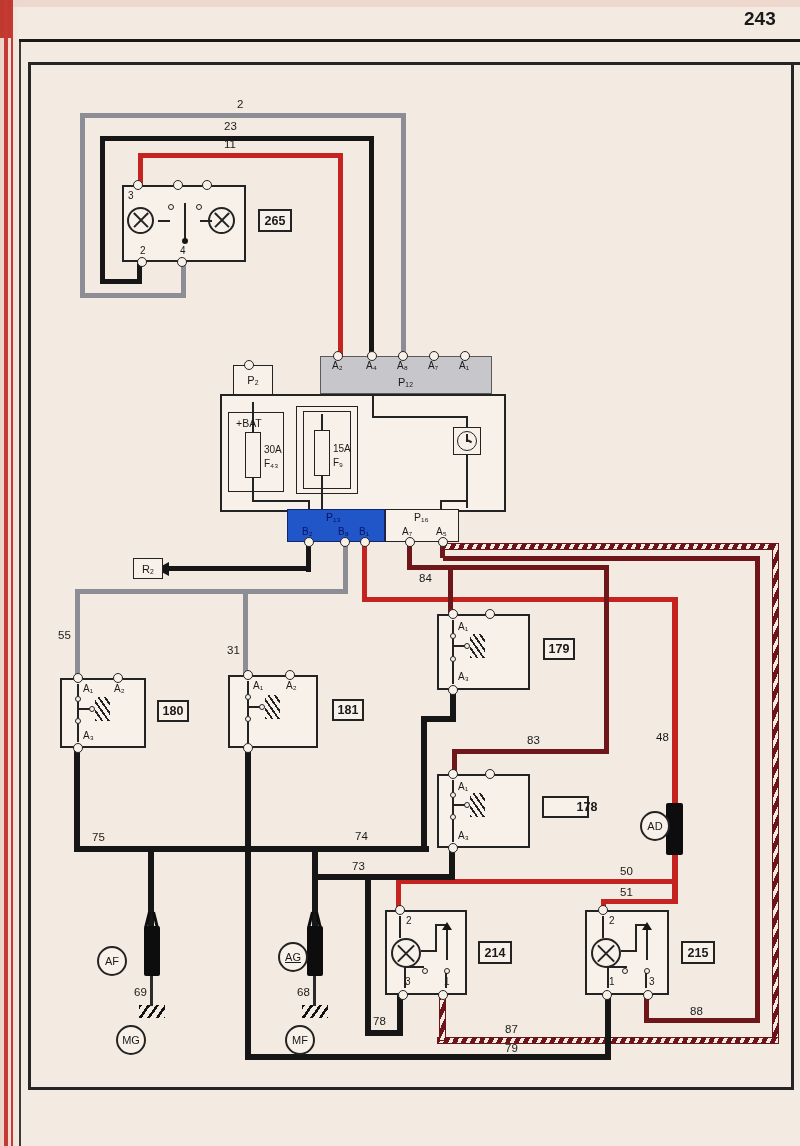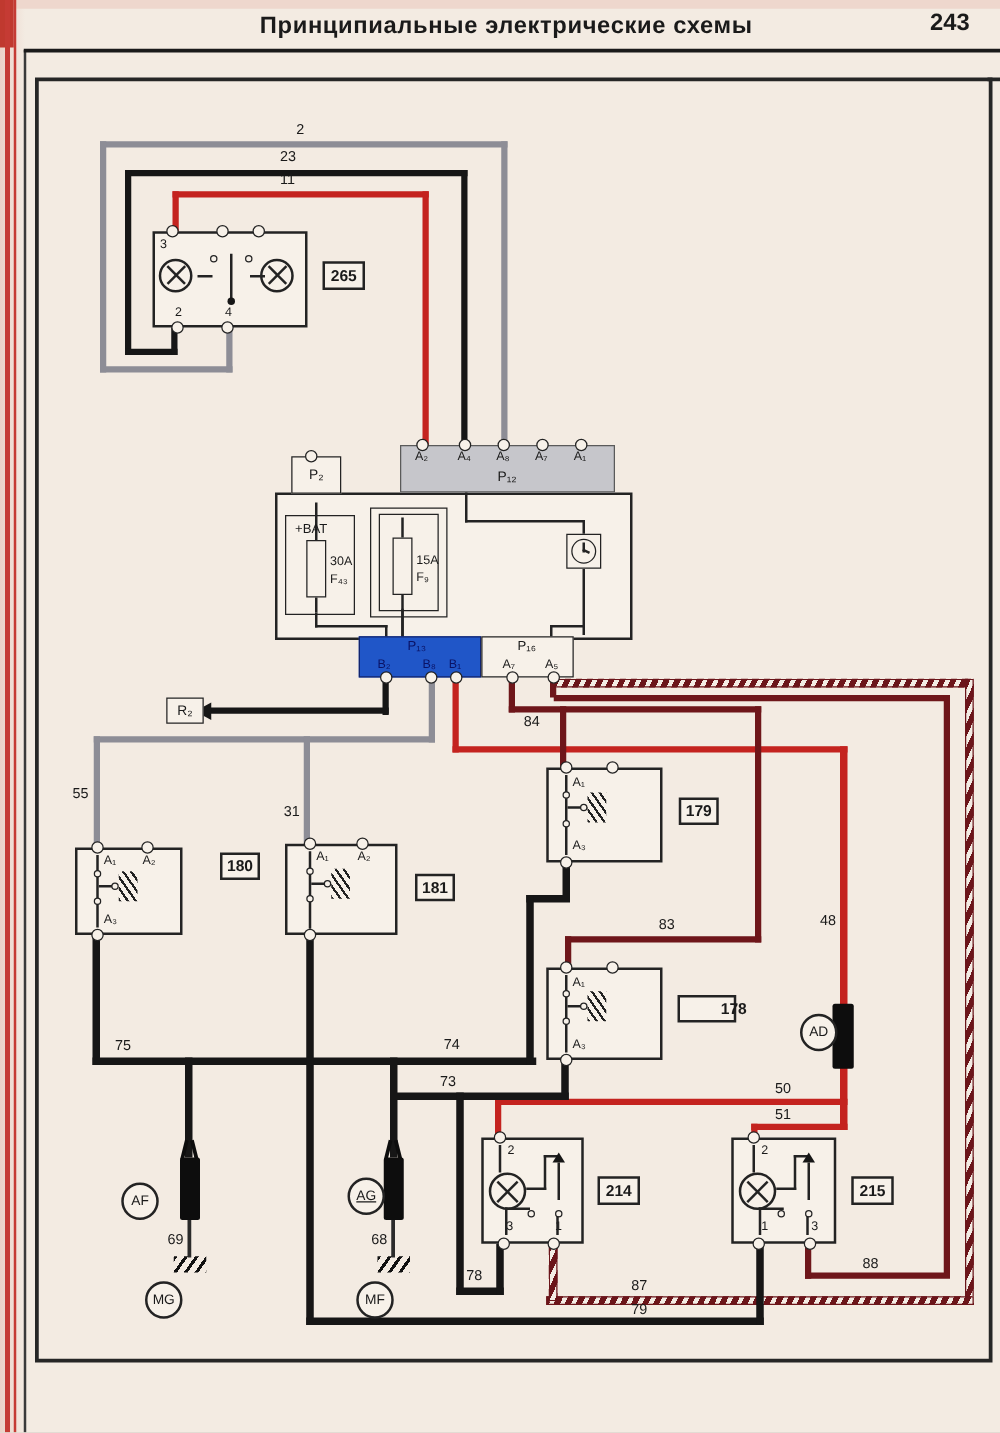--- a/index.html
+++ b/index.html
@@ -53,21 +53,20 @@
 
 <div id="page">
 
   <div class="abs" style="left:0;top:0;width:20px;height:1146px;background:linear-gradient(90deg,#ecd2c7,#f3ebe2);"></div>
   <div class="abs" style="left:0;top:0;width:800px;height:7px;background:#eed7cd;"></div>
   <div class="abs" style="left:0;top:0;width:11px;height:38px;background:#c0392f;"></div>
   <div class="abs" style="left:4px;top:0;width:4px;height:1146px;background:#c53b34;"></div>
   <div class="abs" style="left:11px;top:0;width:2px;height:1146px;background:#c53b34;"></div>
   <div class="abs" style="left:19px;top:40px;width:2px;height:1106px;background:#3a3a3a;"></div>
 
-  <div id="title">Принципиальные электрические схемы</div>
   <div id="pagenum">243</div>
   <div class="abs" style="left:19px;top:39px;width:781px;height:2.5px;background:#1a1a1a;"></div>
 
   <div class="abs" style="left:28px;top:62px;width:766px;height:1028px;border:3px solid #262626;box-sizing:border-box;"></div>
   <div class="abs" style="left:790px;top:62px;width:10px;height:3px;background:#262626;"></div>
 
   <div class="wire c-gray" style="left:80px;top:113px;width:326px;height:5px;"></div>
   <div class="wire c-gray" style="left:80px;top:113px;width:5px;height:185px;"></div>
   <div class="wire c-gray" style="left:80px;top:293px;width:106px;height:5px;"></div>
   <div class="wire c-gray" style="left:181px;top:262px;width:5px;height:36px;"></div>
@@ -254,21 +253,21 @@
   <div class="bump" style="left:73px;top:743px;"></div>
   <div class="pin" style="left:83px;top:684px;">A₁</div>
   <div class="pin" style="left:114px;top:684px;">A₂</div>
   <div class="pin" style="left:83px;top:731px;">A₃</div>
   <div class="glyph" style="left:77px;top:684px;width:2px;height:58px;"></div>
   <div class="contact" style="left:75px;top:696px;"></div>
   <div class="contact" style="left:75px;top:718px;"></div>
   <div class="glyph" style="left:79px;top:708px;width:12px;height:2px;"></div>
   <div class="contact" style="left:89px;top:706px;"></div>
   <div class="hatch" style="left:95px;top:697px;width:15px;height:24px;"></div>
-  <div class="refbox" style="left:157px;top:682px;width:32px;height:22px;margin-left:19px;">
+  <div class="refbox" style="left:157px;top:700px;width:32px;height:22px;">
     <span>180</span>
   </div>
 
   <div class="box" style="left:228px;top:675px;width:90px;height:73px;z-index:5;"></div>
   <div class="bump" style="left:243px;top:670px;"></div>
   <div class="bump" style="left:285px;top:670px;"></div>
   <div class="bump" style="left:243px;top:743px;"></div>
   <div class="pin" style="left:253px;top:681px;">A₁</div>
   <div class="pin" style="left:286px;top:681px;">A₂</div>
   <div class="glyph" style="left:247px;top:681px;width:2px;height:62px;"></div>

